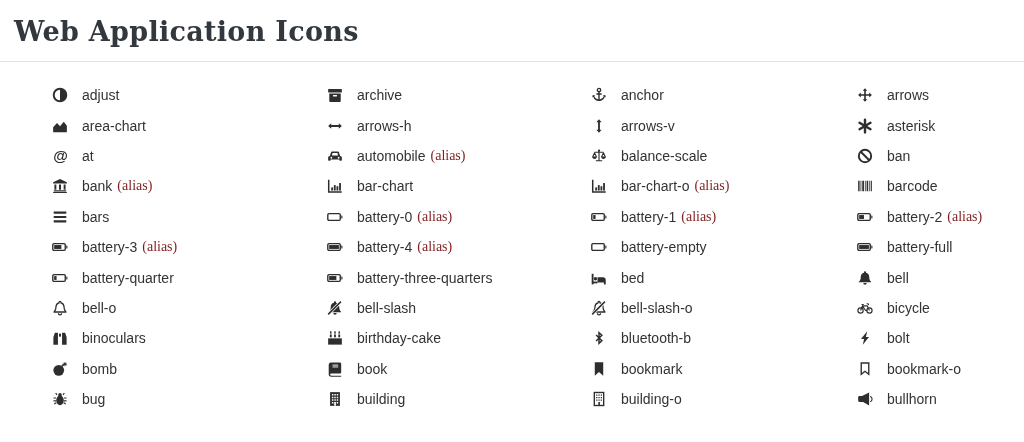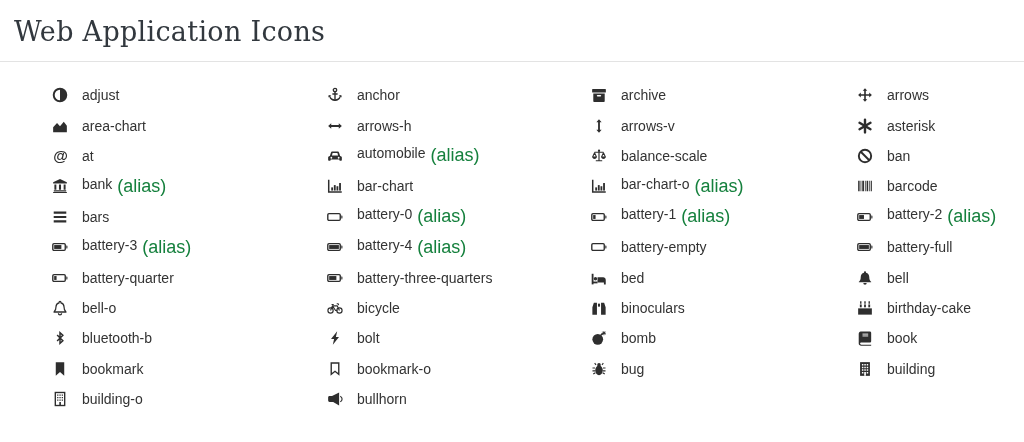--- a/index.html
+++ b/index.html
@@ -2,21 +2,21 @@
 <html><head>
 <meta charset="utf-8">
 <style>
   html,body{margin:0;padding:0;background:#fff;}
   body{
     width:1024px;height:442px;overflow:hidden;position:relative;
     font-family:"Liberation Sans",sans-serif;color:#333;
   }
   .page-title{
     font-family:"DejaVu Serif",serif;
-    font-weight:400;
+    font-weight:700;
     font-size:27px;
     line-height:32px;
     letter-spacing:.3px;
     color:#32383e;
     margin:16px 0 0 14px;
   }
   .divider{
     border:0;border-top:1px solid #e3e3e3;
     margin:13px 0 0 0;
   }
@@ -30,21 +30,21 @@
   .entry{display:flex;cursor:pointer;white-space:nowrap;}
   .ic{
     width:24px;min-width:24px;
     display:flex;justify-content:flex-end;align-items:center;
     margin-right:14px;
     color:#2e2e2e;
   }
   .ic svg{display:block;}
   .ic.chr{font-size:15px;font-weight:700;line-height:16px;color:#2e2e2e;}
   .lb{font-size:14px;color:#333;}
-  .al{font-size:18px;color:#15803d;margin-left:5px;}
+  .al{font-size:14px;color:#7f1d1d;margin-left:5px;font-family:Liberation Serif, serif;}
 </style>
 </head>
 <body>
 
 <header>
   <h1 class="page-title">Web Application Icons</h1>
   <hr class="divider">
 </header>
 
 <div class="icon-grid" id="icon-grid">
@@ -53,36 +53,36 @@
         <svg viewBox="0 0 14 14" width="16" height="16" aria-hidden="true">
           <circle cx="7" cy="7" r="5.5" fill="none" stroke="currentColor" stroke-width="1.7"></circle>
           <path d="M7 1.5a5.5 5.5 0 0 1 0 11z" fill="currentColor"></path>
         </svg>
       </span>
       <span class="lb">adjust</span>
     </div>
     <div class="entry">
       <span class="ic">
         <svg viewBox="0 0 14 14" width="16" height="16" aria-hidden="true">
+          <rect x="1" y="1.7" width="12" height="3.1" rx=".5" fill="currentColor"></rect>
+          <path d="M2 5.6h10v6.8c0 .4-.3.7-.7.7H2.7c-.4 0-.7-.3-.7-.7z" fill="currentColor"></path>
+          <rect x="5.1" y="6.9" width="3.8" height="1.5" rx=".7" fill="#fff"></rect>
+        </svg>
+      </span>
+      <span class="lb">archive</span>
+    </div>
+    <div class="entry">
+      <span class="ic">
+        <svg viewBox="0 0 14 14" width="16" height="16" aria-hidden="true">
           <circle cx="7" cy="2.7" r="1.5" fill="none" stroke="currentColor" stroke-width="1.2"></circle>
           <path d="M7 4.2v7.9M4.7 6.1h4.6" stroke="currentColor" stroke-width="1.2" fill="none"></path>
           <path d="M7 12.3c-2.6 0-4.6-1.6-5-3.8l-.9.7L1.5 7l2.2.5-.8.7c.5 1.6 2.1 2.7 4.1 2.7s3.6-1.1 4.1-2.7l-.8-.7L12.5 7l.4 2.2-.9-.7c-.4 2.2-2.4 3.8-5 3.8z" fill="currentColor"></path>
         </svg>
       </span>
       <span class="lb">anchor</span>
-    </div>
-    <div class="entry">
-      <span class="ic">
-        <svg viewBox="0 0 14 14" width="16" height="16" aria-hidden="true">
-          <rect x="1" y="1.7" width="12" height="3.1" rx=".5" fill="currentColor"></rect>
-          <path d="M2 5.6h10v6.8c0 .4-.3.7-.7.7H2.7c-.4 0-.7-.3-.7-.7z" fill="currentColor"></path>
-          <rect x="5.1" y="6.9" width="3.8" height="1.5" rx=".7" fill="#fff"></rect>
-        </svg>
-      </span>
-      <span class="lb">archive</span>
     </div>
     <div class="entry">
       <span class="ic">
         <svg viewBox="0 0 14 14" width="16" height="16" aria-hidden="true">
           <path d="M6.3 6.3V3.3H5L7 1l2 2.3H7.7v3h3V4.9L13 7l-2.3 2.1V7.7h-3v3H9L7 13l-2-2.3h1.3v-3h-3v1.4L1 7l2.3-2.1v1.4z" fill="currentColor"></path>
         </svg>
       </span>
       <span class="lb">arrows</span>
     </div>
     <div class="entry">
@@ -323,20 +323,42 @@
         <svg viewBox="0 0 14 14" width="16" height="16" aria-hidden="true">
           <path d="M7 1.2c.4 0 .8.3.8.8v.5c1.7.4 2.7 1.8 2.7 3.5 0 2.9 1 3.8 1.6 4.2v.3H1.9v-.3c.6-.4 1.6-1.3 1.6-4.2 0-1.7 1-3.1 2.7-3.5V2c0-.5.4-.8.8-.8z" fill="none" stroke="currentColor" stroke-width="1.1"></path>
           <path d="M8.4 11.6a1.4 1.4 0 0 1-2.8 0" fill="none" stroke="currentColor" stroke-width="1.1"></path>
         </svg>
       </span>
       <span class="lb">bell-o</span>
     </div>
     <div class="entry">
       <span class="ic">
         <svg viewBox="0 0 14 14" width="16" height="16" aria-hidden="true">
+          <path d="M7 1c.5 0 .9.4.9.9v.4c1.8.4 2.8 1.9 2.8 3.7 0 3 1 3.9 1.7 4.3v.4H1.6v-.4c.7-.4 1.7-1.3 1.7-4.3 0-1.8 1-3.3 2.8-3.7v-.4c0-.5.4-.9.9-.9z" fill="currentColor"></path>
+          <path d="M8.5 11.4a1.5 1.5 0 0 1-3 0z" fill="currentColor"></path>
+          <path d="M1 12.6L12.2 1.4" stroke="#fff" stroke-width="2.6" fill="none"></path>
+          <path d="M1 12.6L12.2 1.4" stroke="currentColor" stroke-width="1.3" fill="none"></path>
+        </svg>
+      </span>
+      <span class="lb">bell-slash</span>
+    </div>
+    <div class="entry">
+      <span class="ic">
+        <svg viewBox="0 0 14 14" width="16" height="16" aria-hidden="true">
+          <path d="M7 1.2c.4 0 .8.3.8.8v.5c1.7.4 2.7 1.8 2.7 3.5 0 2.9 1 3.8 1.6 4.2v.3H1.9v-.3c.6-.4 1.6-1.3 1.6-4.2 0-1.7 1-3.1 2.7-3.5V2c0-.5.4-.8.8-.8z" fill="none" stroke="currentColor" stroke-width="1.1"></path>
+          <path d="M8.4 11.6a1.4 1.4 0 0 1-2.8 0" fill="none" stroke="currentColor" stroke-width="1.1"></path>
+          <path d="M1 12.6L12.2 1.4" stroke="#fff" stroke-width="2.6" fill="none"></path>
+          <path d="M1 12.6L12.2 1.4" stroke="currentColor" stroke-width="1.3" fill="none"></path>
+        </svg>
+      </span>
+      <span class="lb">bell-slash-o</span>
+    </div>
+    <div class="entry">
+      <span class="ic">
+        <svg viewBox="0 0 14 14" width="16" height="16" aria-hidden="true">
           <circle cx="3.1" cy="9.2" r="2.3" fill="none" stroke="currentColor" stroke-width="1"></circle>
           <circle cx="10.9" cy="9.2" r="2.3" fill="none" stroke="currentColor" stroke-width="1"></circle>
           <path d="M3.1 9.2l1.7-4.1h4.1l2 4.1M4.8 5.1l2.7 4.1h1.6M4 3.9h1.9M8.5 3.3h1.2l.5 1.2" fill="none" stroke="currentColor" stroke-width="1"></path>
         </svg>
       </span>
       <span class="lb">bicycle</span>
     </div>
     <div class="entry">
       <span class="ic">
         <svg viewBox="0 0 14 14" width="16" height="16" aria-hidden="true">

